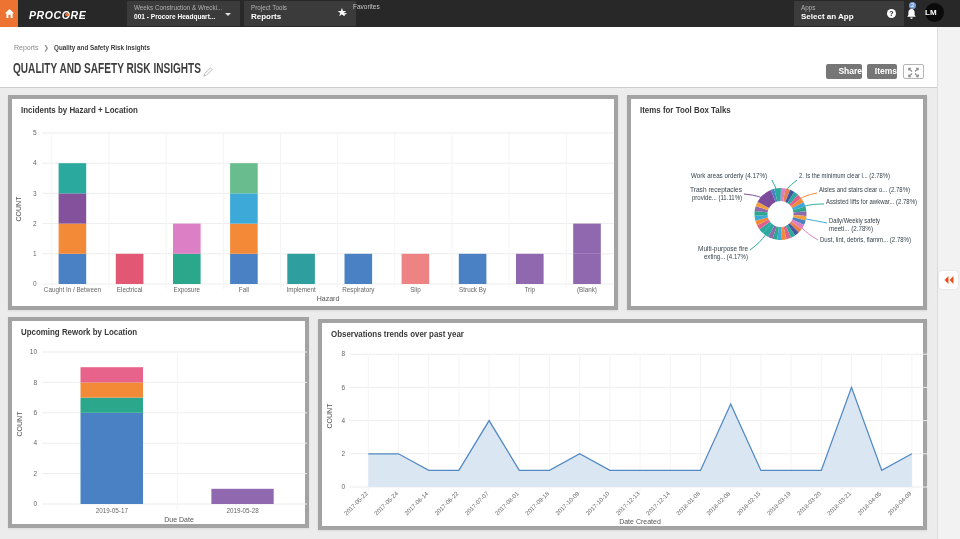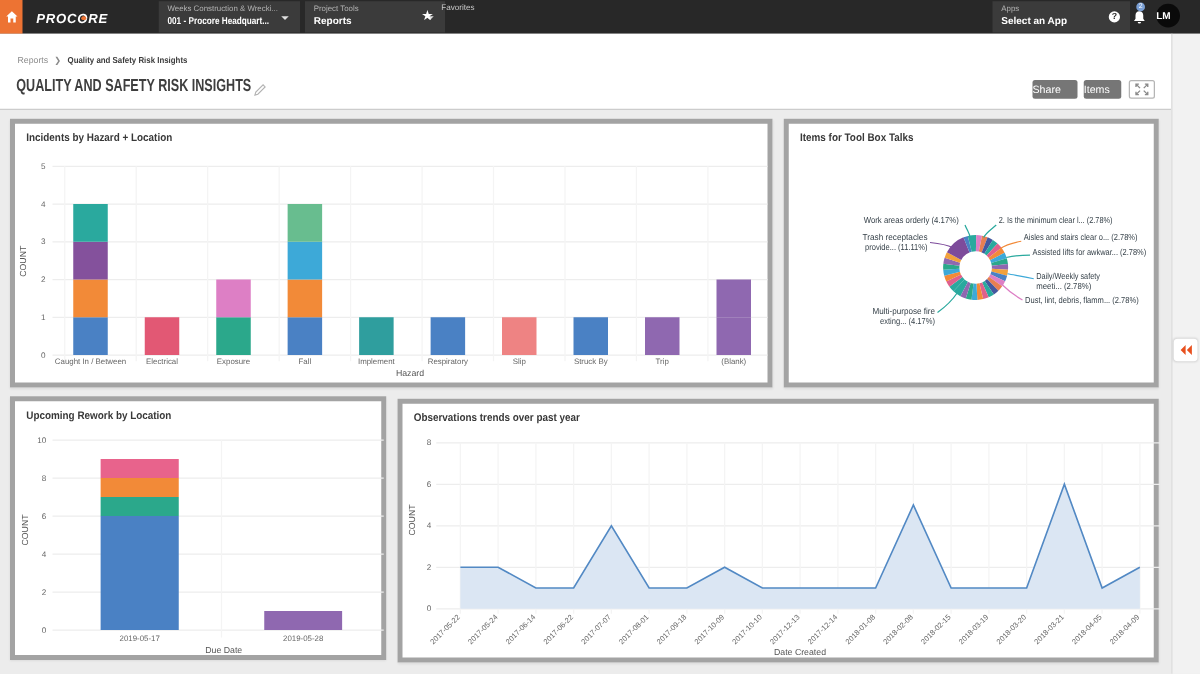--- a/index.html
+++ b/index.html
@@ -11,21 +11,21 @@
 .ndrop .sub { position:absolute; left:7px; top:2.5px; font-size:6.3px; color:#b2b2b2; white-space:nowrap; }
 .ndrop .main { position:absolute; left:7px; top:11px; font-size:8px; color:#fff; font-weight:bold; white-space:nowrap; }
 .caret { position:absolute; top:12px; width:0; height:0; border-left:3px solid transparent; border-right:3px solid transparent; border-top:3.5px solid #e0e0e0; }
 #favstar { position:absolute; left:337px; top:6px; color:#fff; font-size:11px; }
 #favlabel { position:absolute; left:353px; top:3px; color:#c9c9c9; font-size:6.5px; }
 #header { position:absolute; left:0; top:27px; width:937px; height:61px; background:#ffffff; border-bottom:1px solid #ccc; }
 #crumbs { position:absolute; left:14px; top:17px; font-size:7px; color:#8a8a8a; }
 #crumbs b { color:#3c3c3c; display:inline-block; transform:scaleX(0.9); transform-origin:left bottom; }
 #crumbs .chev { color:#8a8a8a; font-size:6.5px; margin:0 3px; }
 #ptitle { position:absolute; left:13px; top:33px; font-size:14px; font-weight:bold; color:#3e3e3e; transform:scaleX(0.72); transform-origin:left top; white-space:nowrap; }
-.gbtn { position:absolute; top:37px; height:15px; background:#767676; color:#fff; font-weight:normal; font-size:8.5px; text-align:left; border-radius:2px; line-height:15px; }
+.gbtn { position:absolute; top:37px; height:15px; background:#767676; color:#fff; font-weight:bold; font-size:8.5px; text-align:right; border-radius:2px; line-height:15px; }
 #expandbtn { position:absolute; left:903px; top:37px; width:21px; height:15px; background:#fff; border:1px solid #b5b5b5; border-radius:2px; }
 .panel { position:absolute; background:#fff; border:4px solid #a3a3a3; box-shadow:0 1px 2px rgba(0,0,0,0.08); }
 .ptit { position:absolute; left:9px; top:6px; font-size:8.8px; font-weight:bold; color:#383838; transform:scaleX(0.9); transform-origin:left top; white-space:nowrap; }
 #rightrail { position:absolute; left:937px; top:27px; width:23px; height:512px; background:#f2f2f2; border-left:1px solid #dcdcdc; }
 #railicon { position:absolute; left:939px; top:271px; width:19px; height:18px; background:#fff; border-radius:3px; box-shadow:0 0 2px rgba(0,0,0,0.15); }
 svg text { font-family:"Liberation Sans", sans-serif; }
 </style>
 </head>
 <body>
 <div id="navbar">

